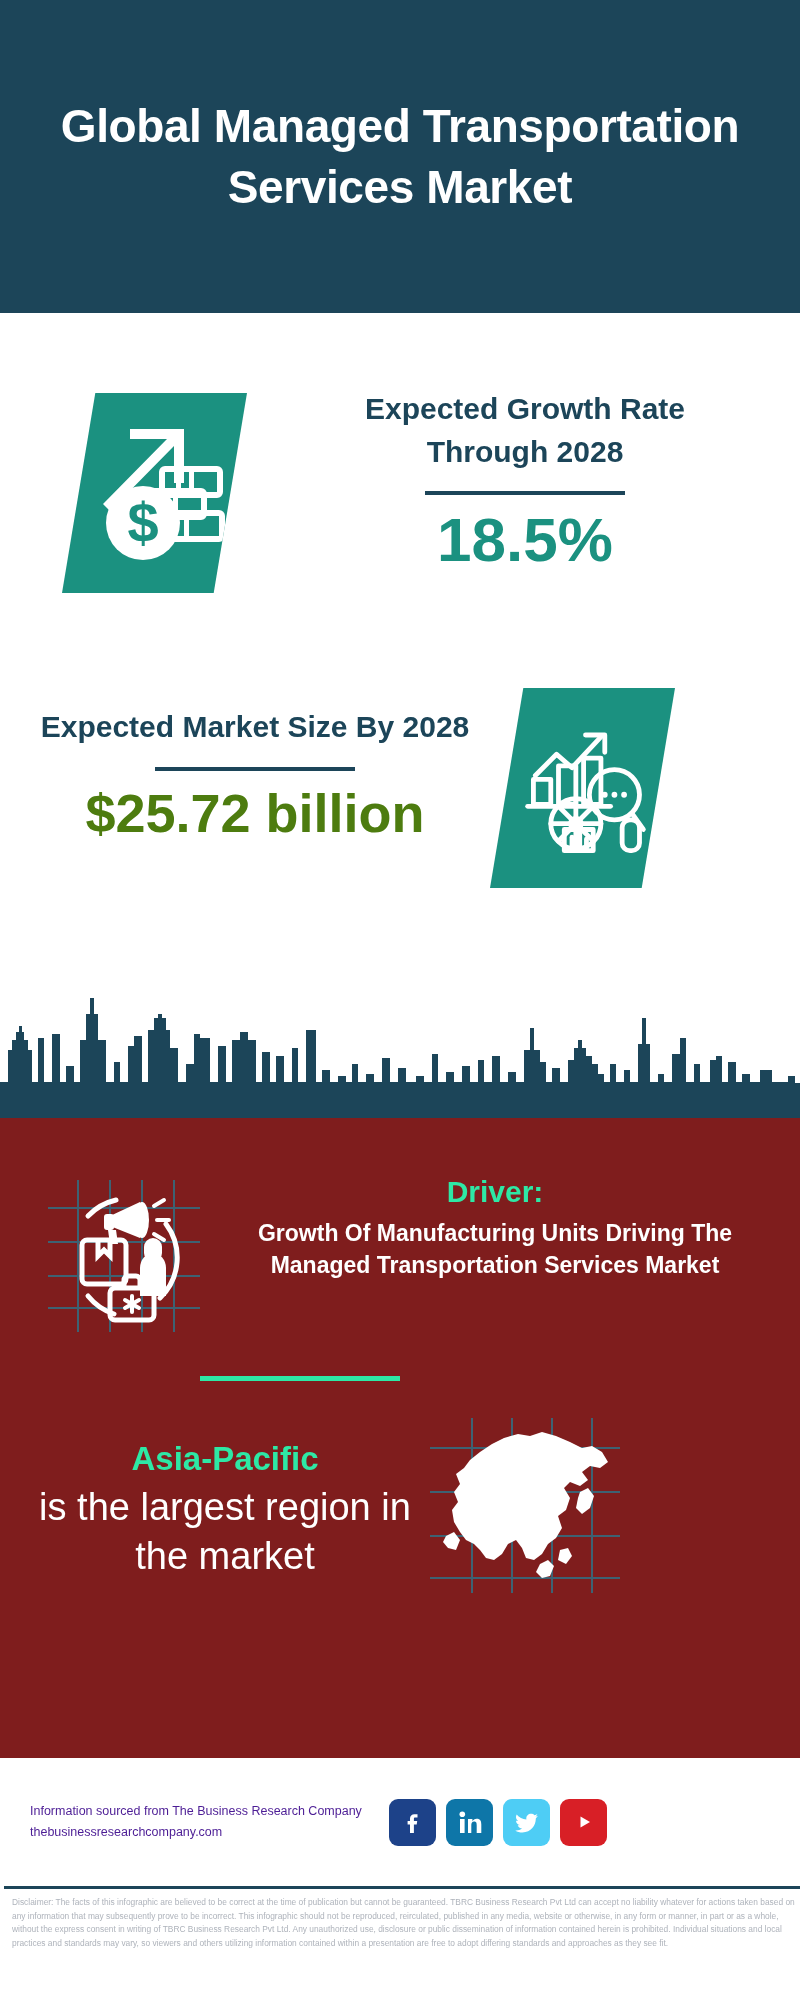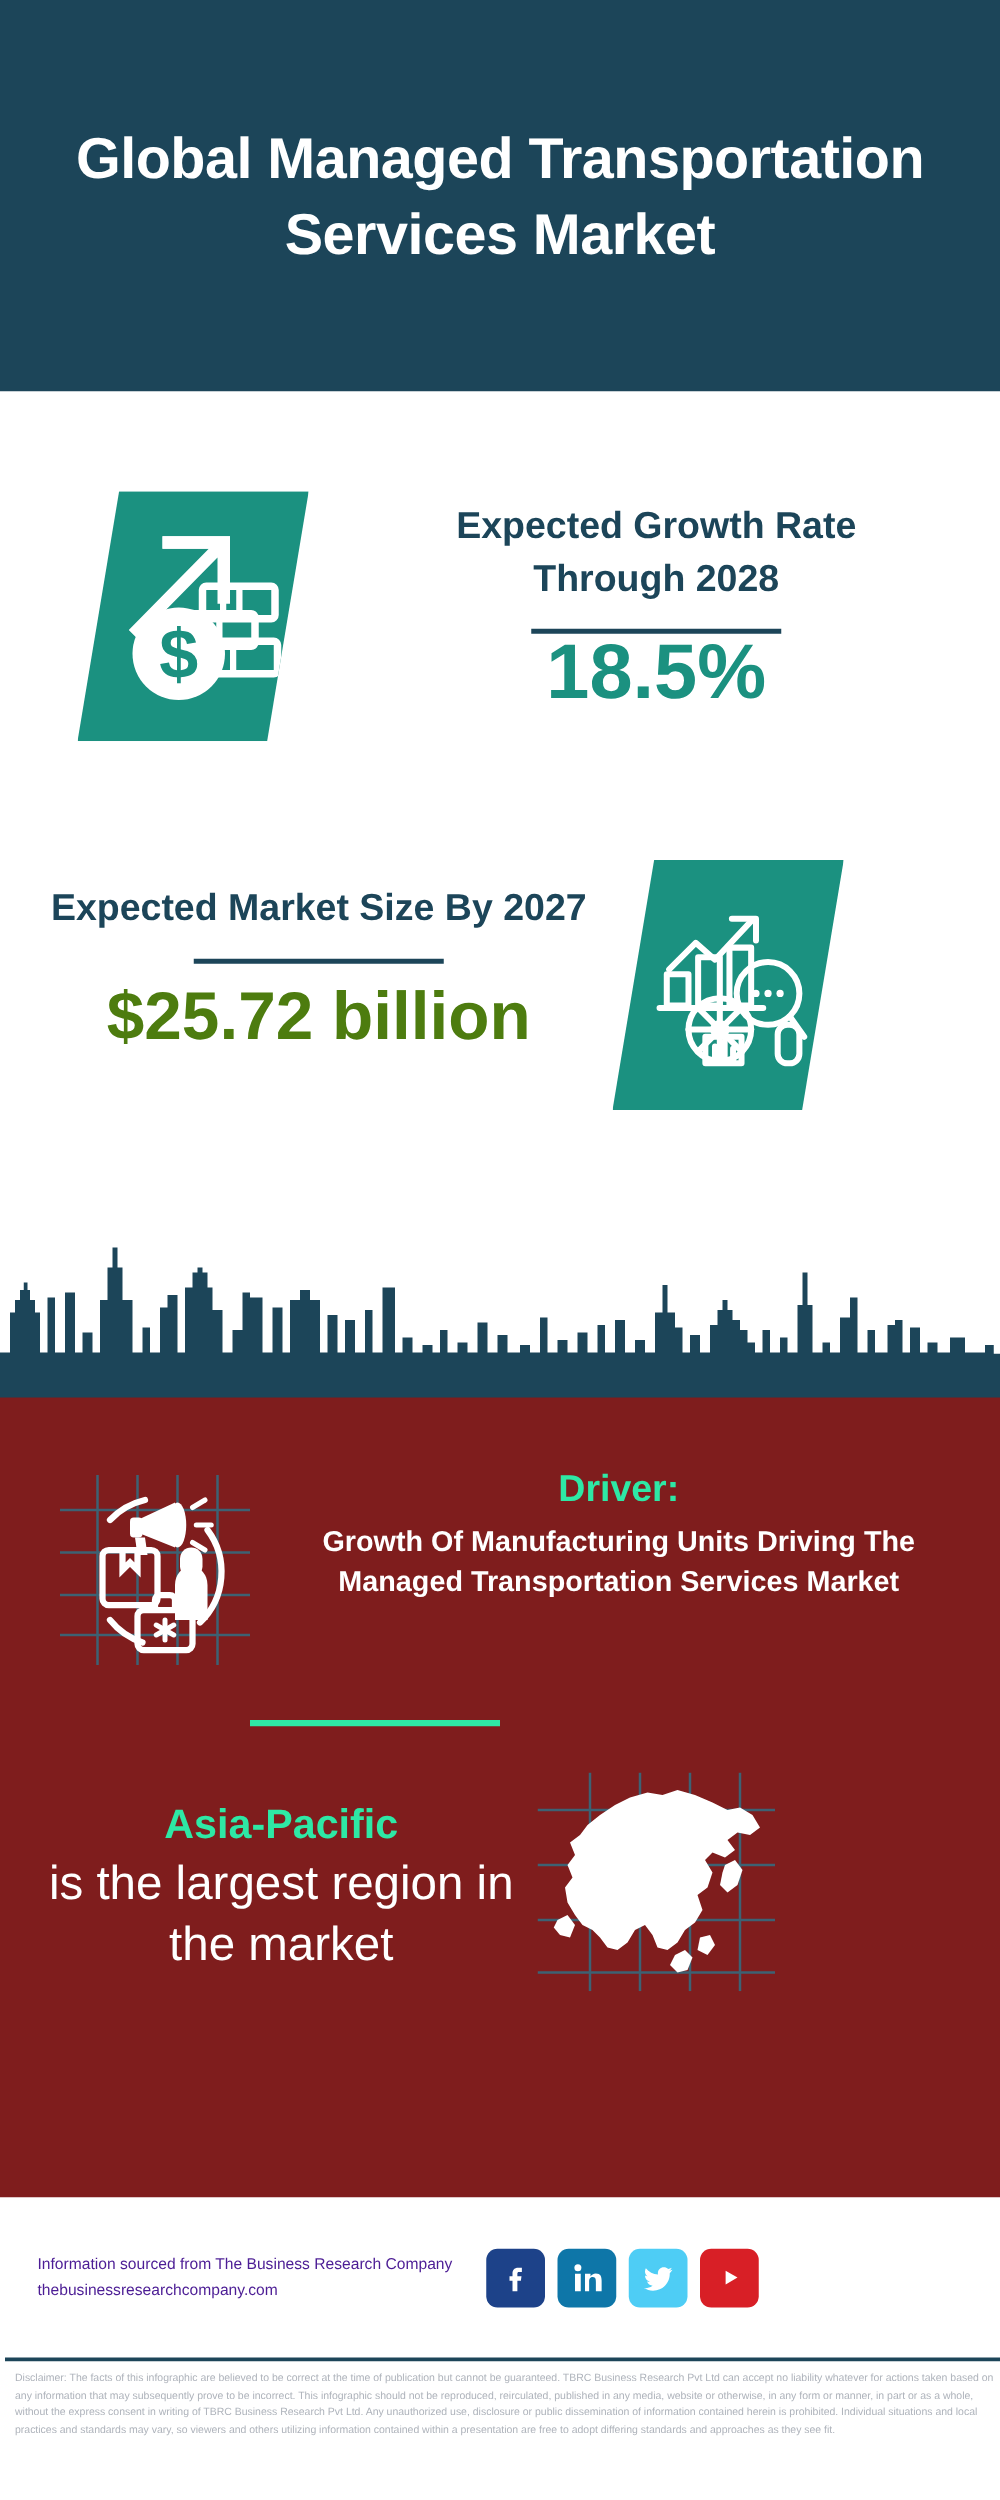--- a/index.html
+++ b/index.html
@@ -32,27 +32,27 @@
   .para-right{
     position:absolute;left:490px;top:40px;width:185px;height:200px;
     background:#1b9180;
     clip-path:polygon(18% 0%, 100% 0%, 82% 100%, 0% 100%);
   }
   .icon-money{position:absolute;left:26px;top:22px;width:140px;height:150px;}
   .icon-chart{position:absolute;left:28px;top:26px;width:135px;height:148px;}
 
   .b1-text{position:absolute;left:300px;top:75px;width:450px;text-align:center;}
   .b1-head{
-    color:#1c4559;font-size:30px;font-weight:bold;line-height:1.42;margin-top:12px;
+    color:#1c4559;font-size:30px;font-weight:bold;line-height:1.42;
   }
   .rule-dark{
     width:200px;height:4px;background:#1c4559;margin:18px auto 0;border:0;
   }
   .b1-value{
-    color:#1b9180;font-size:62px;font-weight:bold;line-height:1;
+    color:#1b9180;font-size:62px;font-weight:bold;margin-top:14px;line-height:1;
   }
 
   
   .block2{position:absolute;left:0;top:648px;width:800px;height:330px;}
   .b2-text{position:absolute;left:40px;top:58px;width:430px;text-align:center;}
   .b2-head{color:#1c4559;font-size:30px;font-weight:bold;line-height:1.42;}
   .b2-value{color:#4d7c0f;font-size:54px;font-weight:bold;margin-top:14px;line-height:1.05;}
 
   
   .skyline{position:absolute;left:0;top:978px;width:800px;height:145px;}
@@ -138,21 +138,21 @@
     <div class="b1-text">
       <div class="b1-head">Expected Growth Rate Through 2028</div>
       <div class="rule-dark"></div>
       <div class="b1-value">18.5%</div>
     </div>
   </div>
 
   <div class="block2">
 
     <div class="b2-text">
-      <div class="b2-head">Expected Market Size By 2027</div>
+      <div class="b2-head">Expected Market Size By 2028</div>
       <div class="rule-dark"></div>
       <div class="b2-value">$25.72 billion</div>
     </div>
 
     <div class="para-right">
       <svg class="icon-chart" viewBox="0 0 140 150">
         <g fill="none" stroke="#ffffff" stroke-width="5" stroke-linecap="round" stroke-linejoin="round">
 
           <polyline points="18,62 40,40 56,54 86,22"></polyline>
           <polyline points="70,20 90,20 90,38"></polyline>

